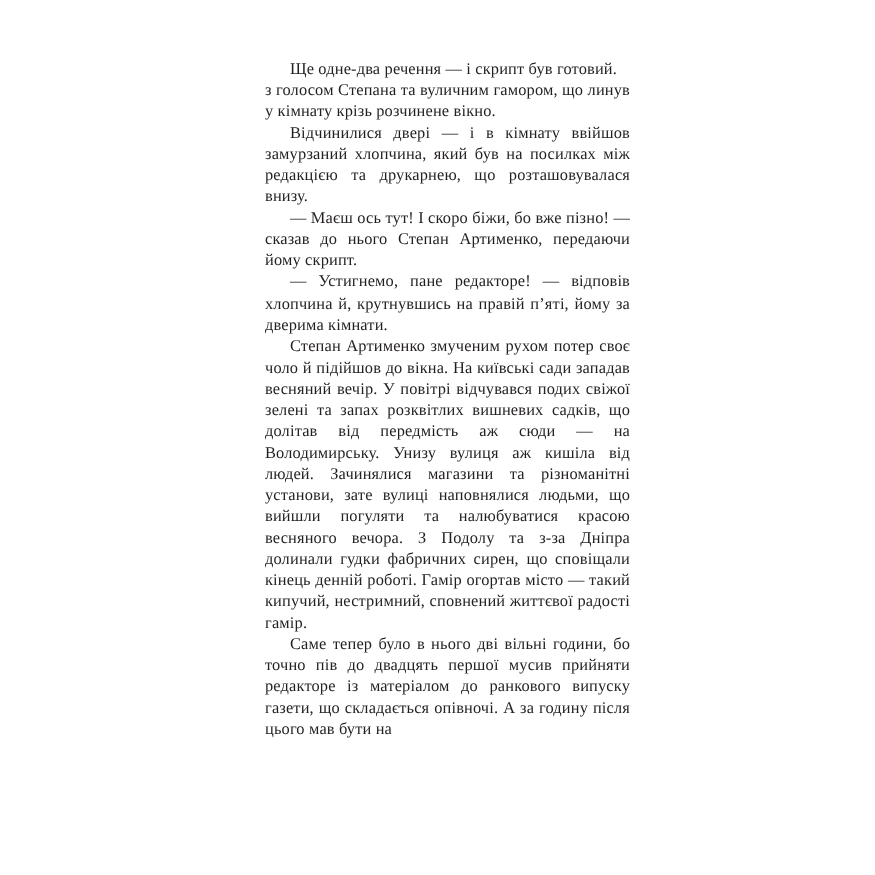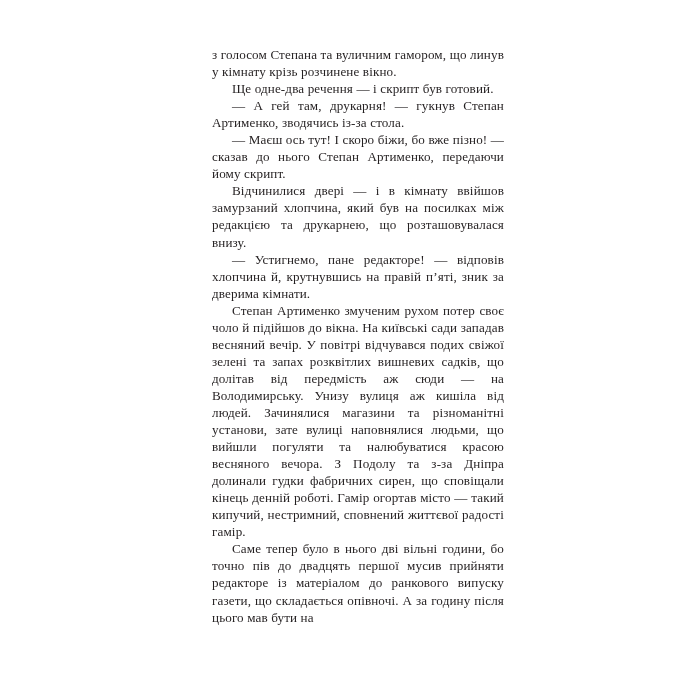--- a/index.html
+++ b/index.html
@@ -52,25 +52,24 @@
     letter-spacing: 0.06em;
     padding-left: 20px;
   }
 </style>
 </head>
 <body>
 
 <div class="page">
 
   <div class="text-block">
+    <p class="para">Ще одне-два речення — і скрипт був готовий.</p>
     <p class="para no-indent">з голосом Степана та вуличним гамором, що линув у кімнату крізь розчинене вікно.</p>
-    <p class="para">Ще одне-два речення — і скрипт був готовий.</p>
-    <p class="para">— А гей там, друкарня! — гукнув Степан Артименко, зводячись із-за стола.</p>
+    <p class="para">Відчинилися двері — і в кімнату ввійшов замурзаний хлопчина, який був на посилках між редакцією та друкарнею, що розташовувалася внизу.</p>
     <p class="para">— Маєш ось тут! І скоро біжи, бо вже пізно! — сказав до нього Степан Артименко, передаючи йому скрипт.</p>
-    <p class="para">Відчинилися двері — і в кімнату ввійшов замурзаний хлопчина, який був на посилках між редакцією та друкарнею, що розташовувалася внизу.</p>
-    <p class="para">— Устигнемо, пане редакторе! — відповів хлопчина й, крутнувшись на правій п’яті, зник за дверима кімнати.</p>
+    <p class="para">— Устигнемо, пане редакторе! — відповів хлопчина й, крутнувшись на правій п’яті, йому за дверима кімнати.</p>
     <p class="para">Степан Артименко змученим рухом потер своє чоло й підійшов до вікна. На київські сади западав весняний вечір. У повітрі відчувався подих свіжої зелені та запах розквітлих вишневих садків, що долітав від передмість аж сюди — на Володимирську. Унизу вулиця аж кишіла від людей. Зачинялися магазини та різноманітні установи, зате вулиці наповнялися людьми, що вийшли погуляти та налюбуватися красою весняного вечора. З Подолу та з-за Дніпра долинали гудки фабричних сирен, що сповіщали кінець денній роботі. Гамір огортав місто — такий кипучий, нестримний, сповнений життєвої радості гамір.</p>
     <p class="para">Саме тепер було в нього дві вільні години, бо точно пів до двадцять першої мусив прийняти редакторе із матеріалом до ранкового випуску газети, що складається опівночі. А за годину після цього мав бути на</p>
   </div>
 
   <div class="page-number">10</div>
 
 </div>
 
 </body></html>

